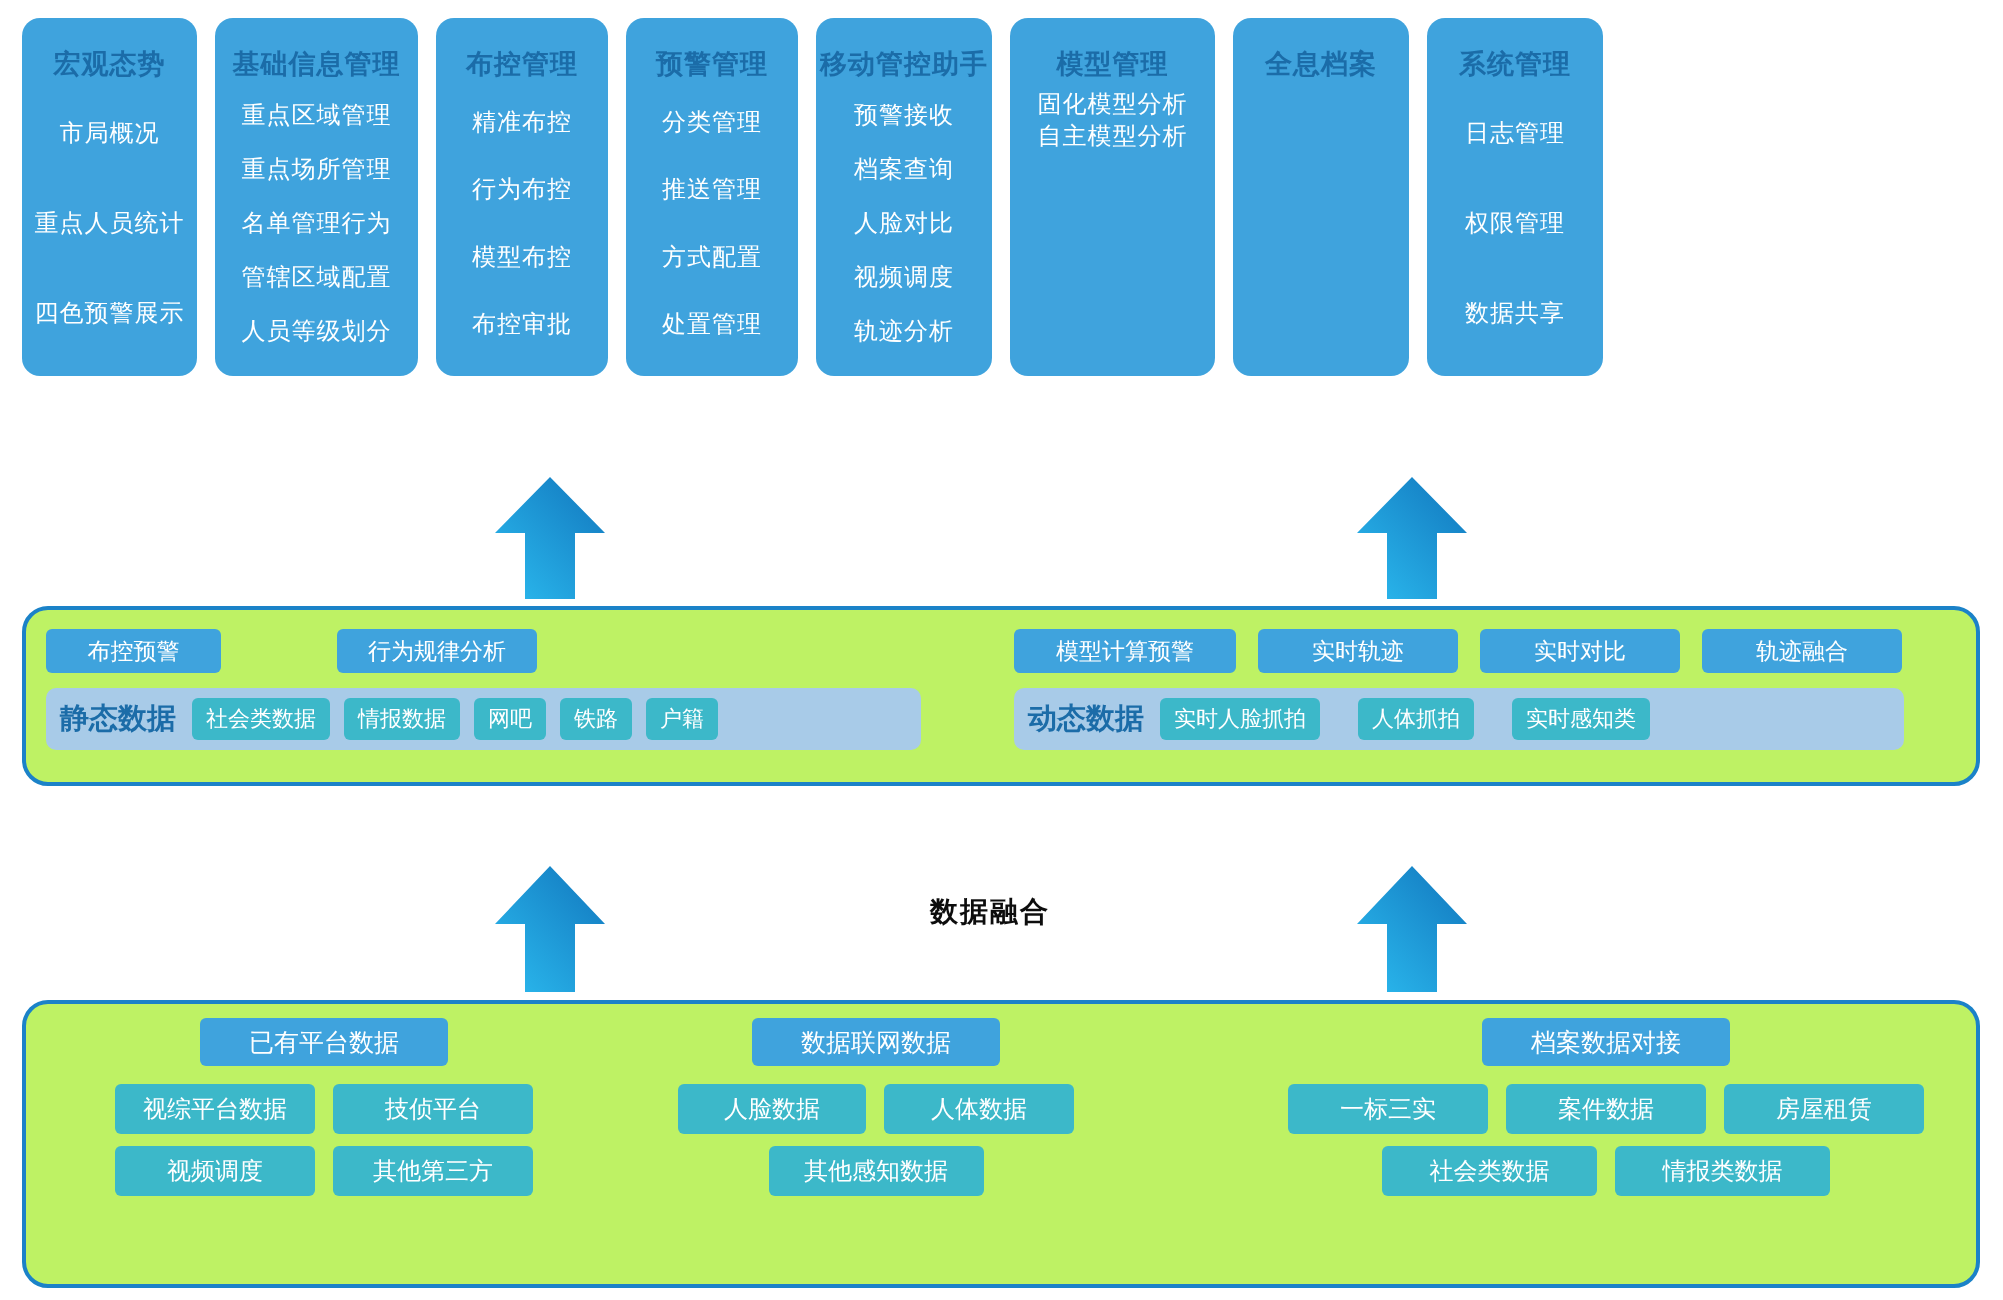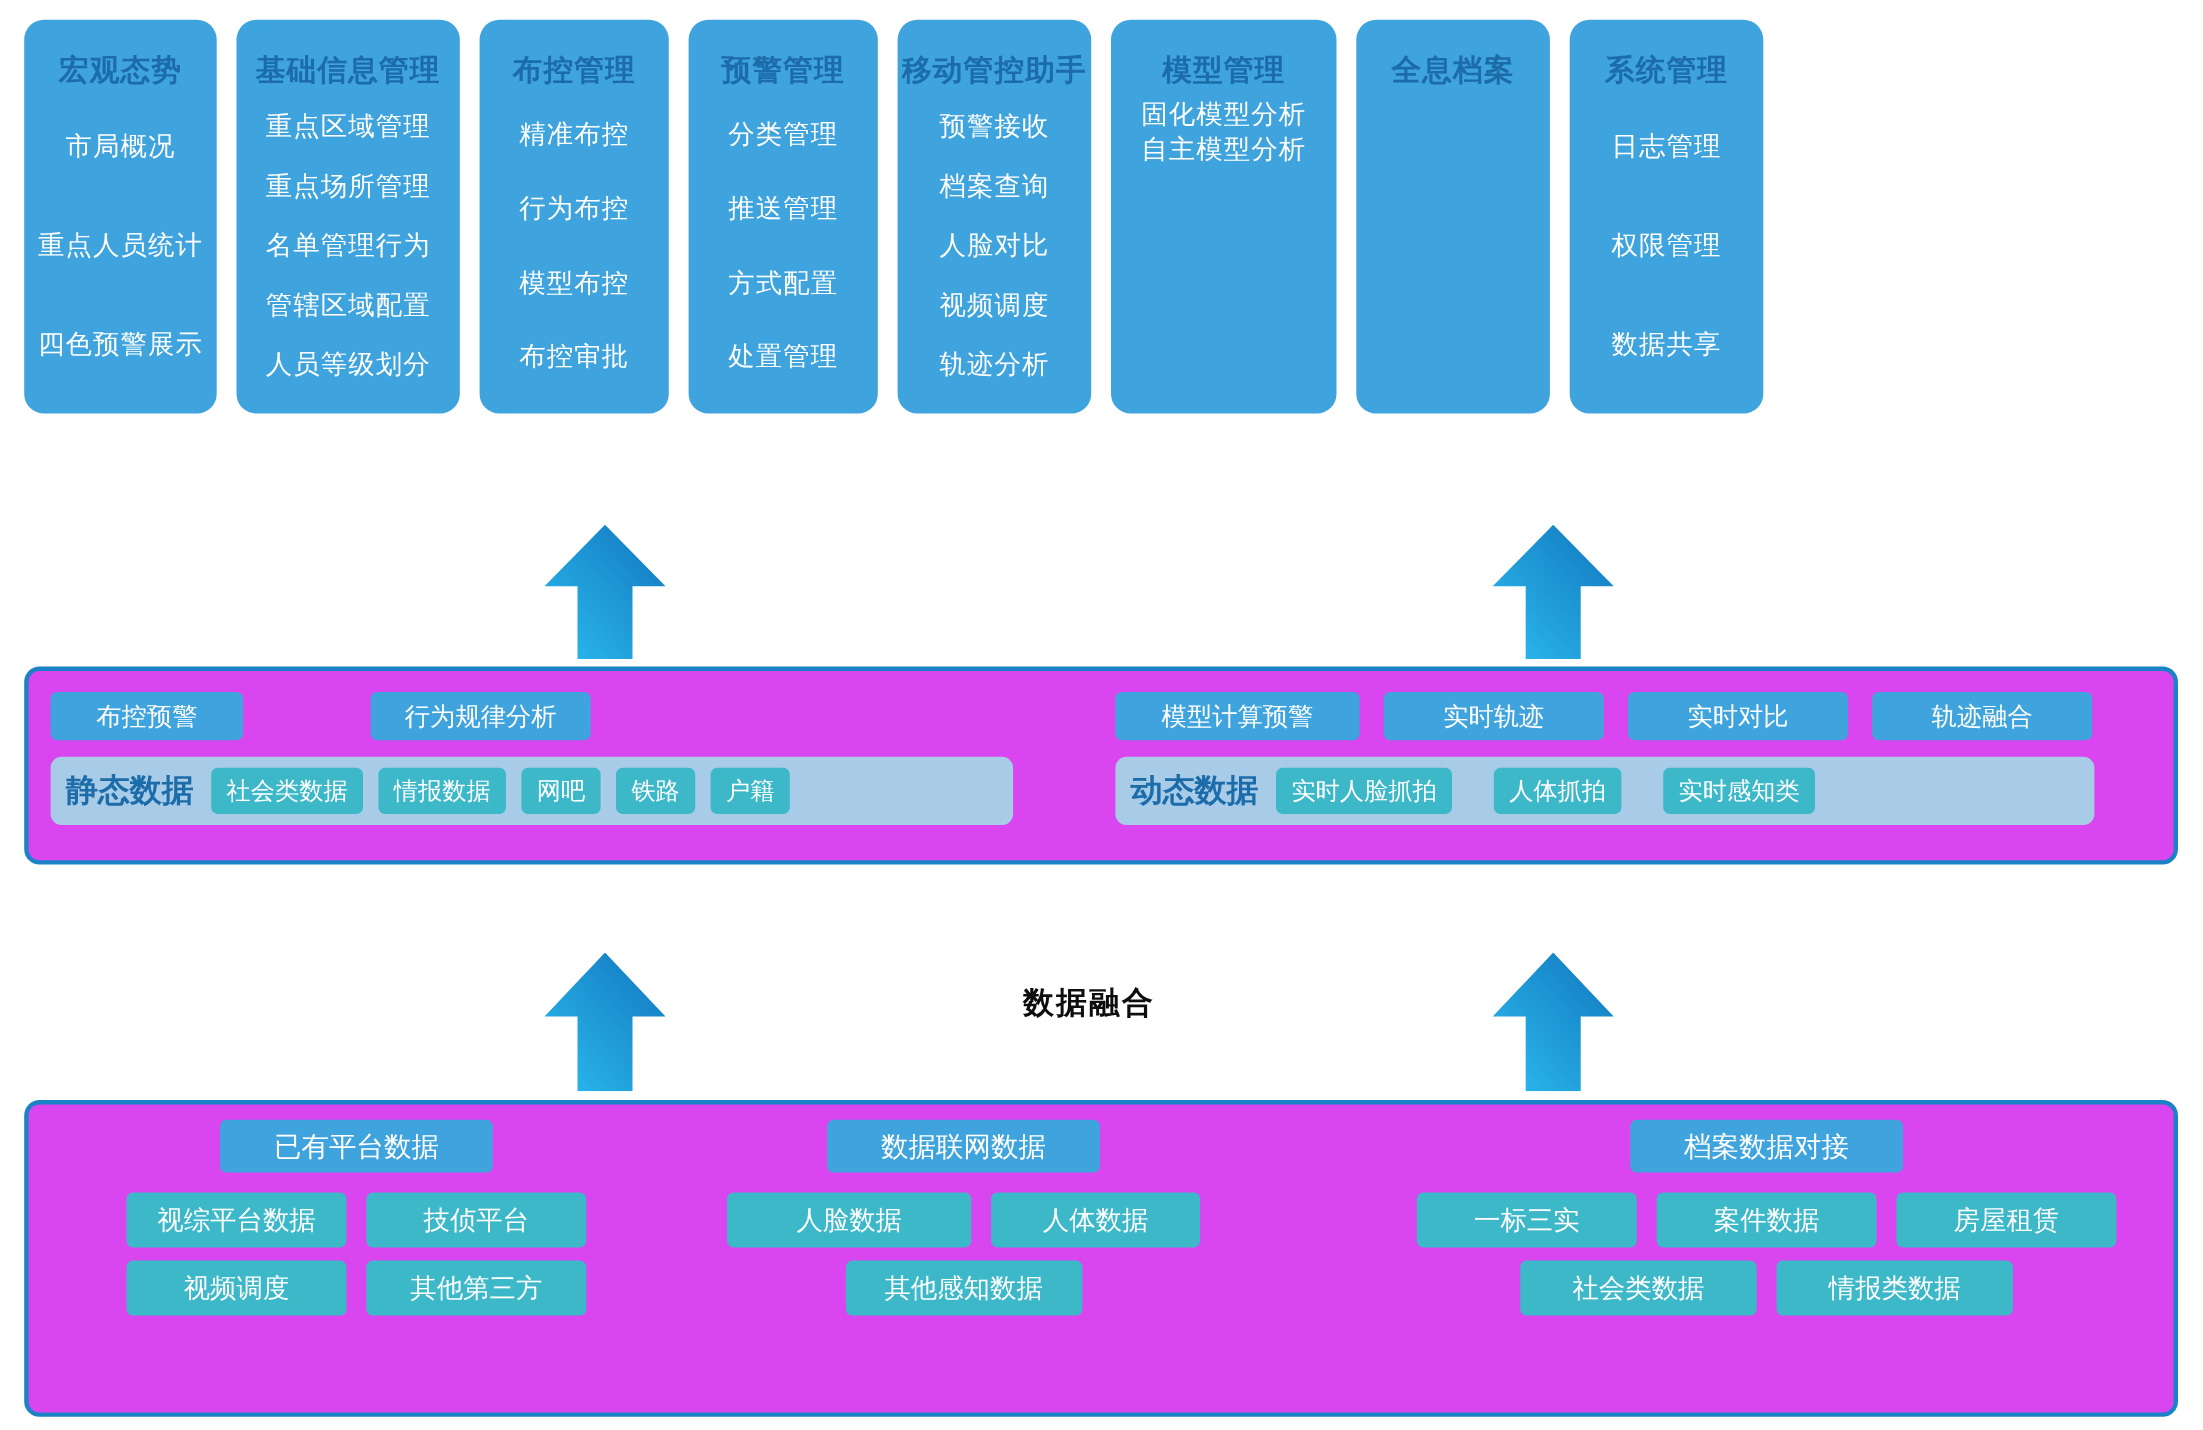--- a/index.html
+++ b/index.html
@@ -52,23 +52,23 @@
   .c4{width:176px;height:358px;}
   .c5{width:205px;height:358px;}
   .c6{width:176px;height:358px;}
   .c7{width:176px;height:358px;}
 
   
   .arrow{position:absolute;}
   .arrow svg{display:block;}
   .outer-box{
     position:absolute;
-    background:#d946ef;
+    background:#bef264;
     border:4px solid #1b82c8;
-    border-radius:14px;
+    border-radius:26px;
     box-sizing:border-box;
   }
   #mid-box{left:22px;top:606px;width:1958px;height:180px;}
   .mid-half{
     position:absolute;top:12px;height:156px;
   }
   #mid-half-left{left:20px;width:920px;}
   #mid-half-right{left:988px;width:932px;}
 
   .pill-row{
@@ -303,21 +303,21 @@
       </div>
       <div class="bot-line">
         <div class="bot-chip" style="width:200px;">视频调度</div>
         <div class="bot-chip" style="width:200px;">其他第三方</div>
       </div>
     </div>
 
     <div class="bot-group" id="bot-g1">
       <div class="bot-head" style="width:248px;">数据联网数据</div>
       <div class="bot-line">
-        <div class="bot-chip" style="width:222px;">人脸数据</div>
+        <div class="bot-chip" style="width:188px;">人脸数据</div>
         <div class="bot-chip" style="width:190px;">人体数据</div>
       </div>
       <div class="bot-line">
         <div class="bot-chip" style="width:215px;">其他感知数据</div>
       </div>
     </div>
 
     <div class="bot-group" id="bot-g2">
       <div class="bot-head" style="width:248px;">档案数据对接</div>
       <div class="bot-line">

